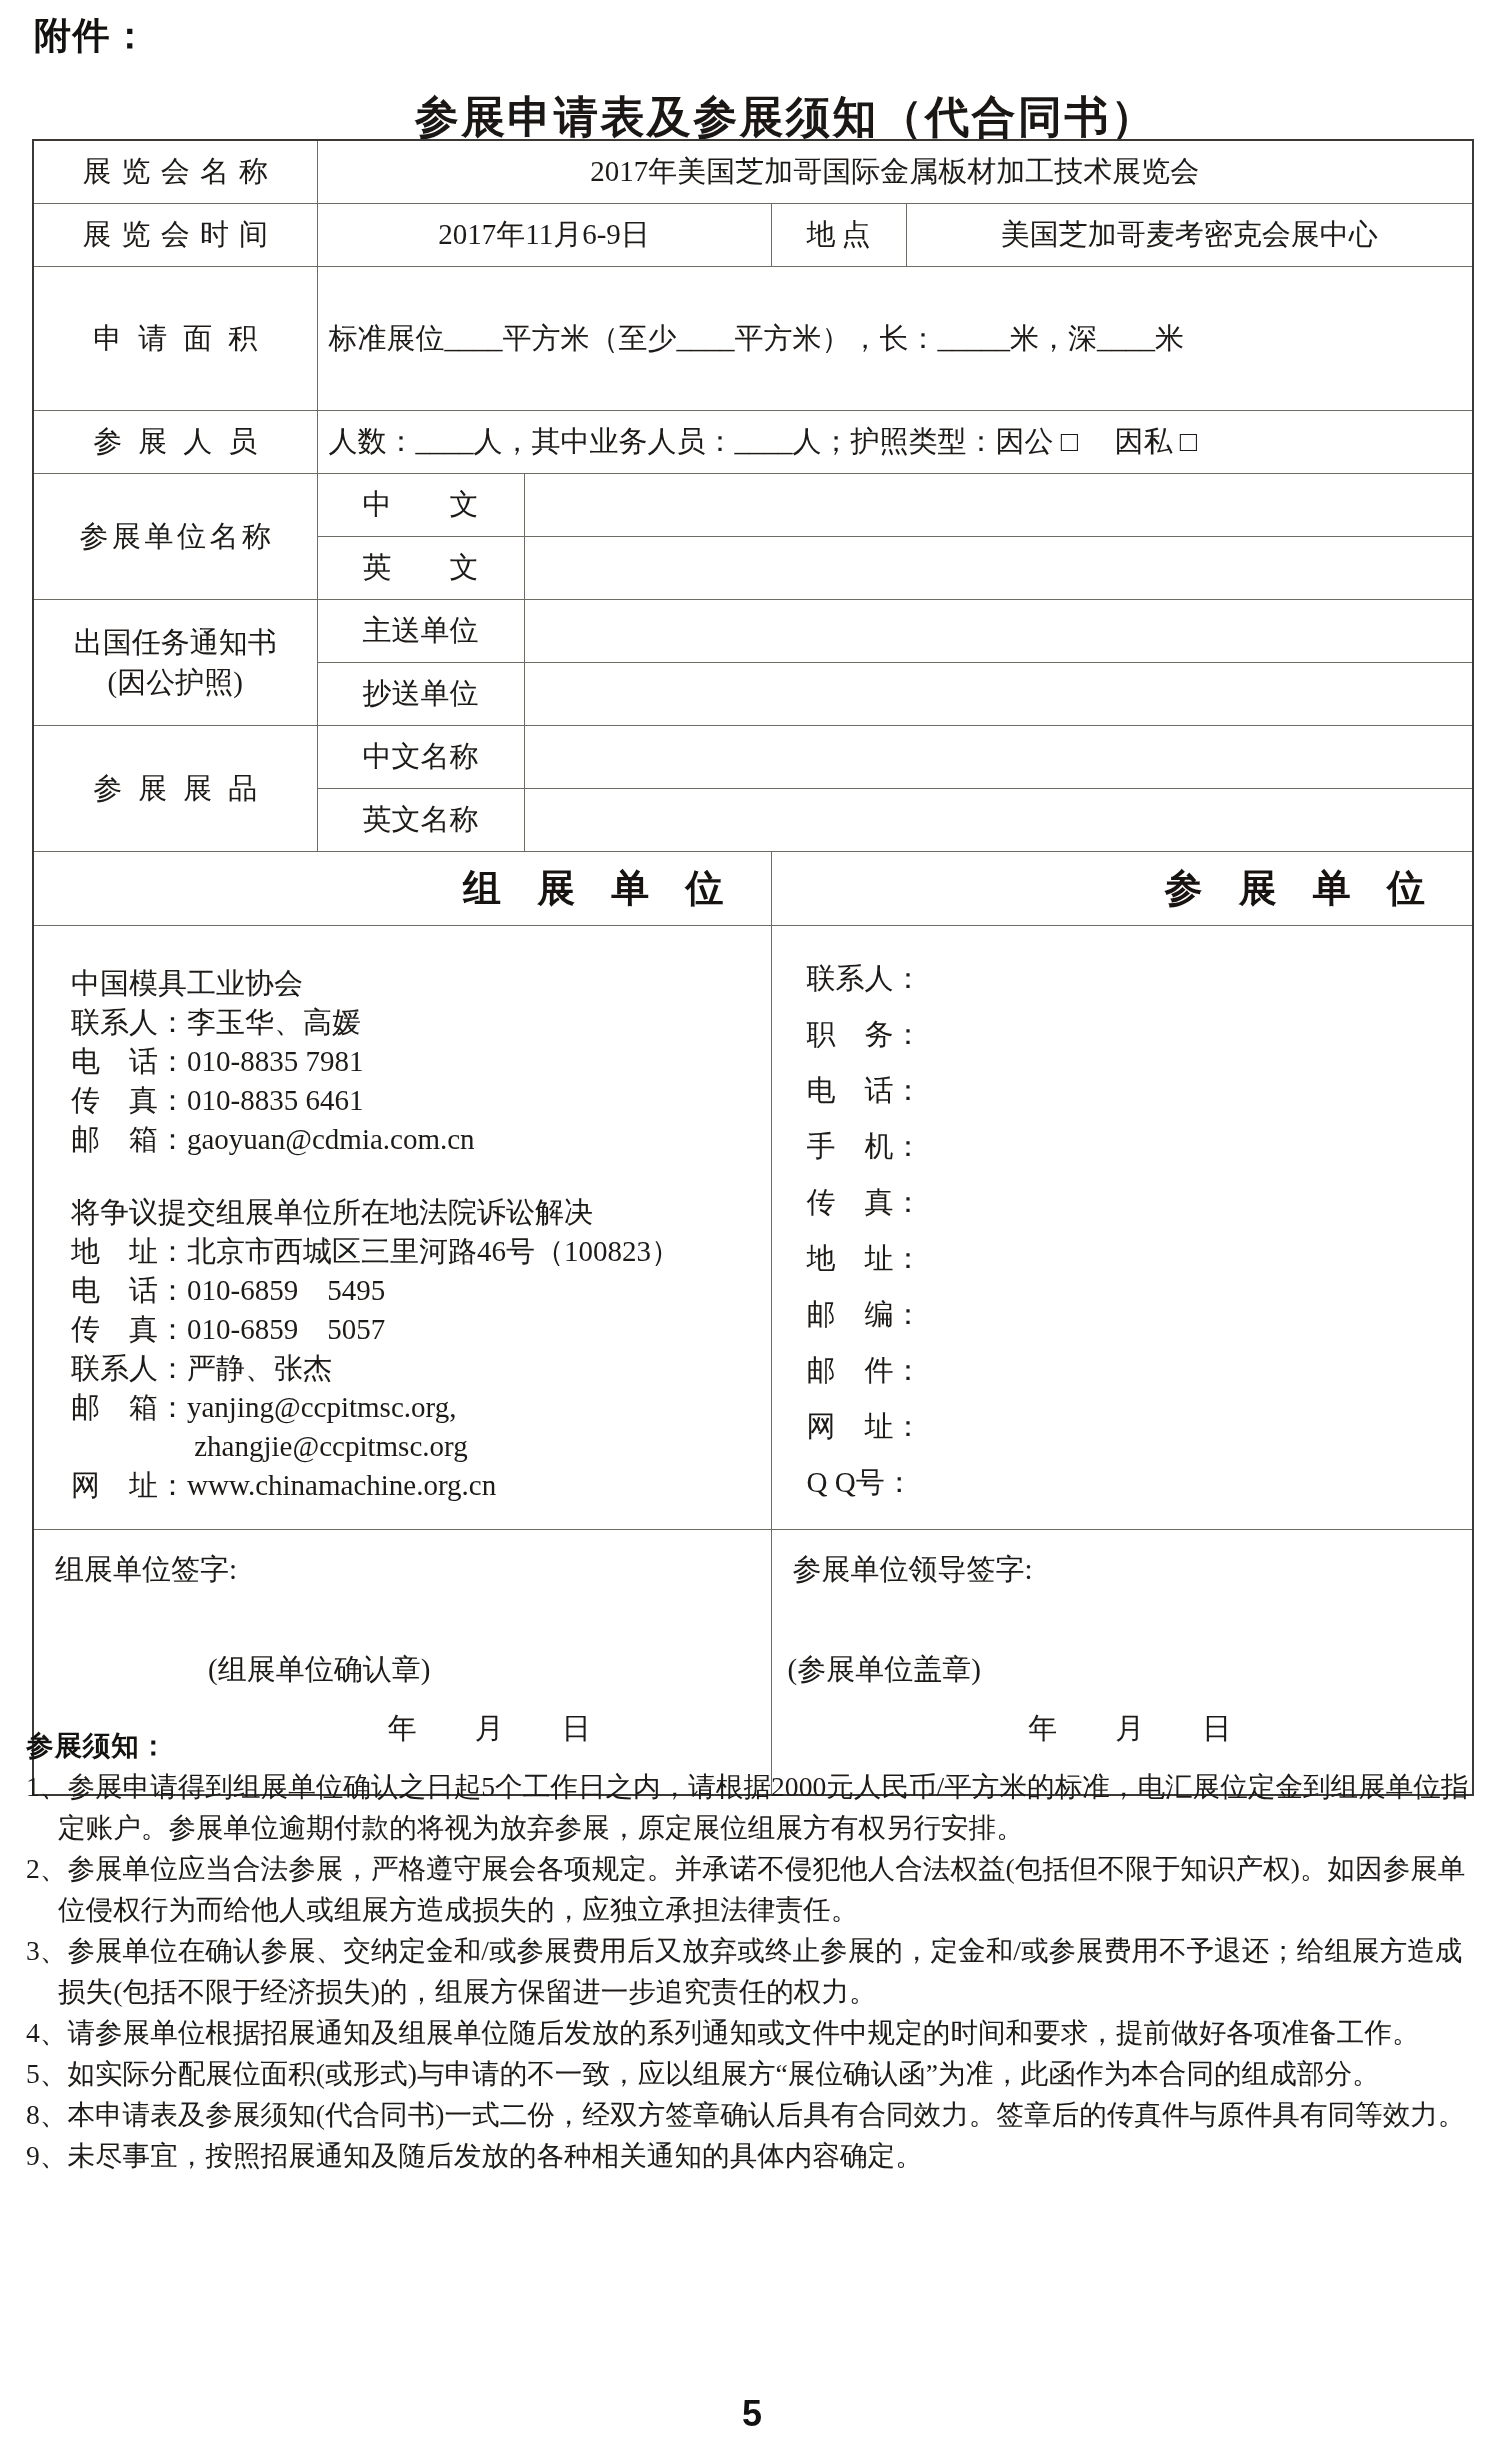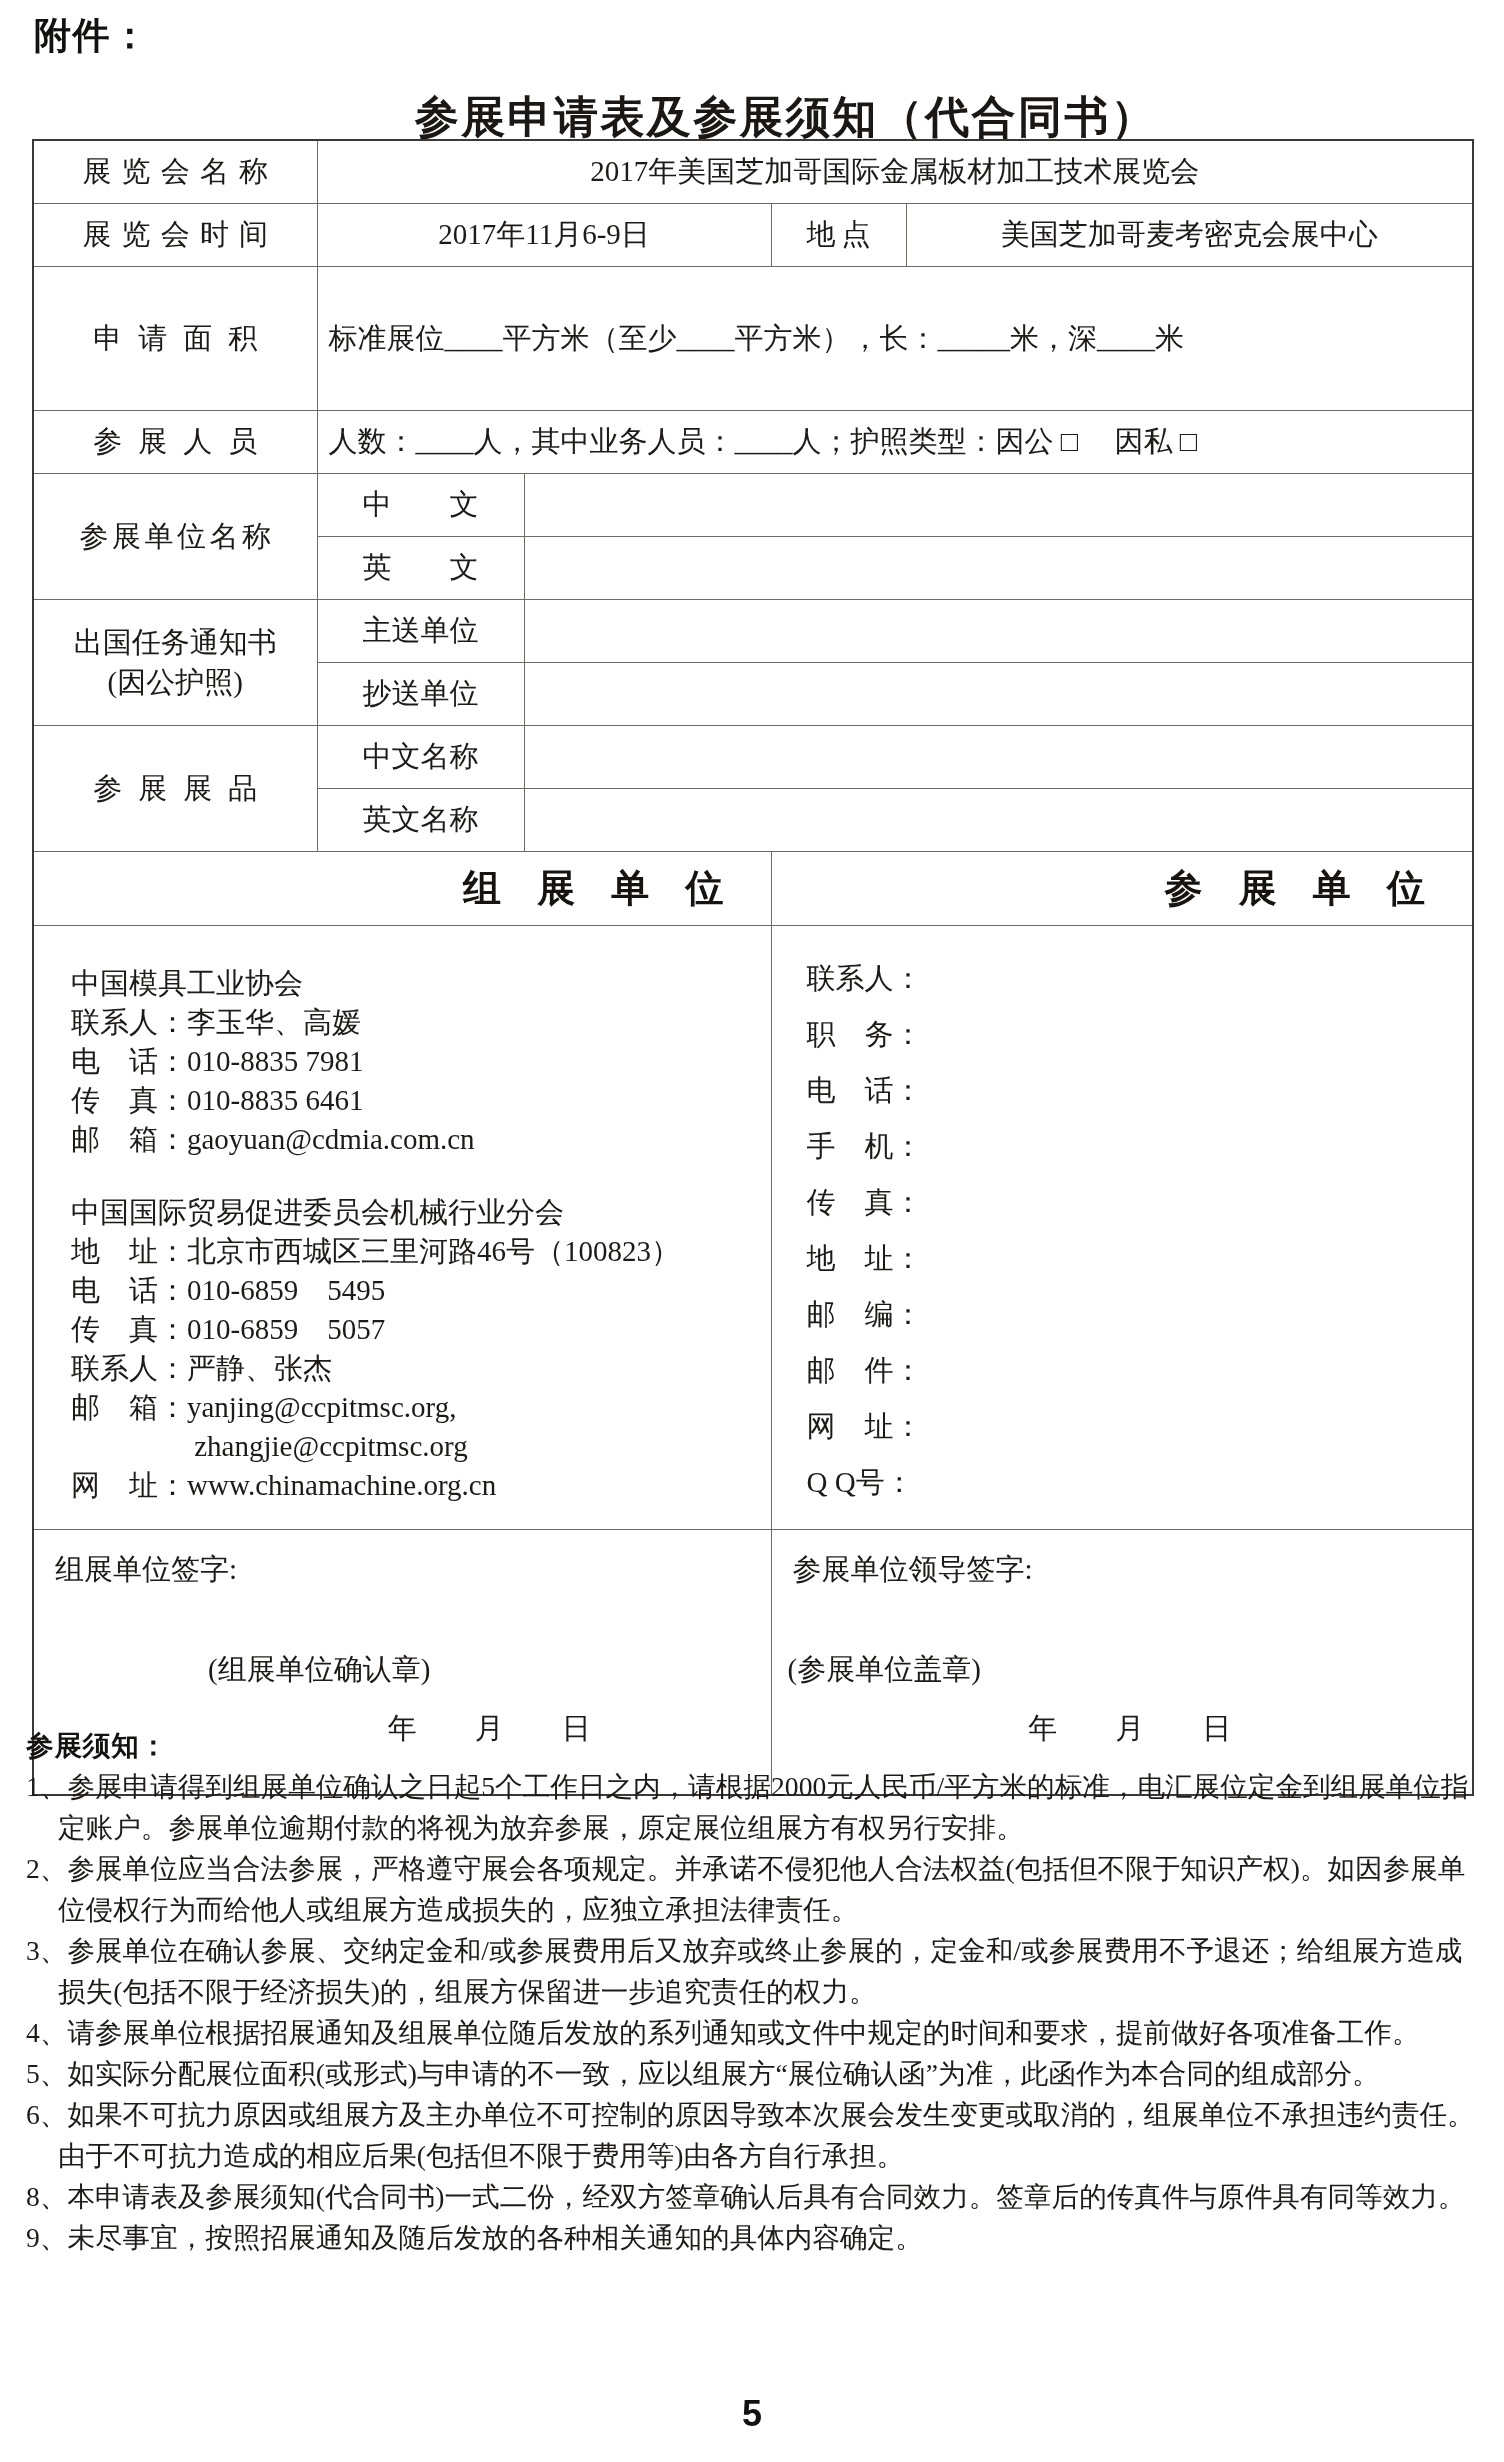--- a/index.html
+++ b/index.html
@@ -143,21 +143,21 @@
     <td colspan="3" class="bigcell">
       <div class="blkwrap">
         <div class="blk">
           <div>中国模具工业协会</div>
           <div>联系人：李玉华、高媛</div>
           <div>电　话：010-8835 7981</div>
           <div>传　真：010-8835 6461</div>
           <div>邮　箱：gaoyuan@cdmia.com.cn</div>
         </div>
         <div class="blk blk2">
-          <div>中国国际贸易促进委员会机械行业分会</div>
+          <div>将争议提交组展单位所在地法院诉讼解决</div>
           <div>地　址：北京市西城区三里河路46号（100823）</div>
           <div>电　话：010-6859　5495</div>
           <div>传　真：010-6859　5057</div>
           <div>联系人：严静、张杰</div>
           <div>邮　箱：yanjing@ccpitmsc.org,</div>
           <div>　　　　 zhangjie@ccpitmsc.org</div>
           <div>网　址：www.chinamachine.org.cn</div>
         </div>
       </div>
     </td>
@@ -191,19 +191,18 @@
 </tbody>
   </table>
 
 <div class="notes">
   <div class="notes-header">参展须知：</div>
   <div class="note-item">1、参展申请得到组展单位确认之日起5个工作日之内，请根据2000元人民币/平方米的标准，电汇展位定金到组展单位指定账户。参展单位逾期付款的将视为放弃参展，原定展位组展方有权另行安排。</div>
   <div class="note-item">2、参展单位应当合法参展，严格遵守展会各项规定。并承诺不侵犯他人合法权益(包括但不限于知识产权)。如因参展单位侵权行为而给他人或组展方造成损失的，应独立承担法律责任。</div>
   <div class="note-item">3、参展单位在确认参展、交纳定金和/或参展费用后又放弃或终止参展的，定金和/或参展费用不予退还；给组展方造成损失(包括不限于经济损失)的，组展方保留进一步追究责任的权力。</div>
   <div class="note-item">4、请参展单位根据招展通知及组展单位随后发放的系列通知或文件中规定的时间和要求，提前做好各项准备工作。</div>
   <div class="note-item">5、如实际分配展位面积(或形式)与申请的不一致，应以组展方“展位确认函”为准，此函作为本合同的组成部分。</div>
-  <div class="note-item">6、如果不可抗力原因或组展方及主办单位不可控制的原因导致本次展会发生变更或取消的，组展单位不承担违约责任。由于不可抗力造成的相应后果(包括但不限于费用等)由各方自行承担。</div>
   <div class="note-item">8、本申请表及参展须知(代合同书)一式二份，经双方签章确认后具有合同效力。签章后的传真件与原件具有同等效力。</div>
   <div class="note-item">9、未尽事宜，按照招展通知及随后发放的各种相关通知的具体内容确定。</div>
 </div>
 
 <div class="pagenum">5</div>
 
 
 </body></html>

